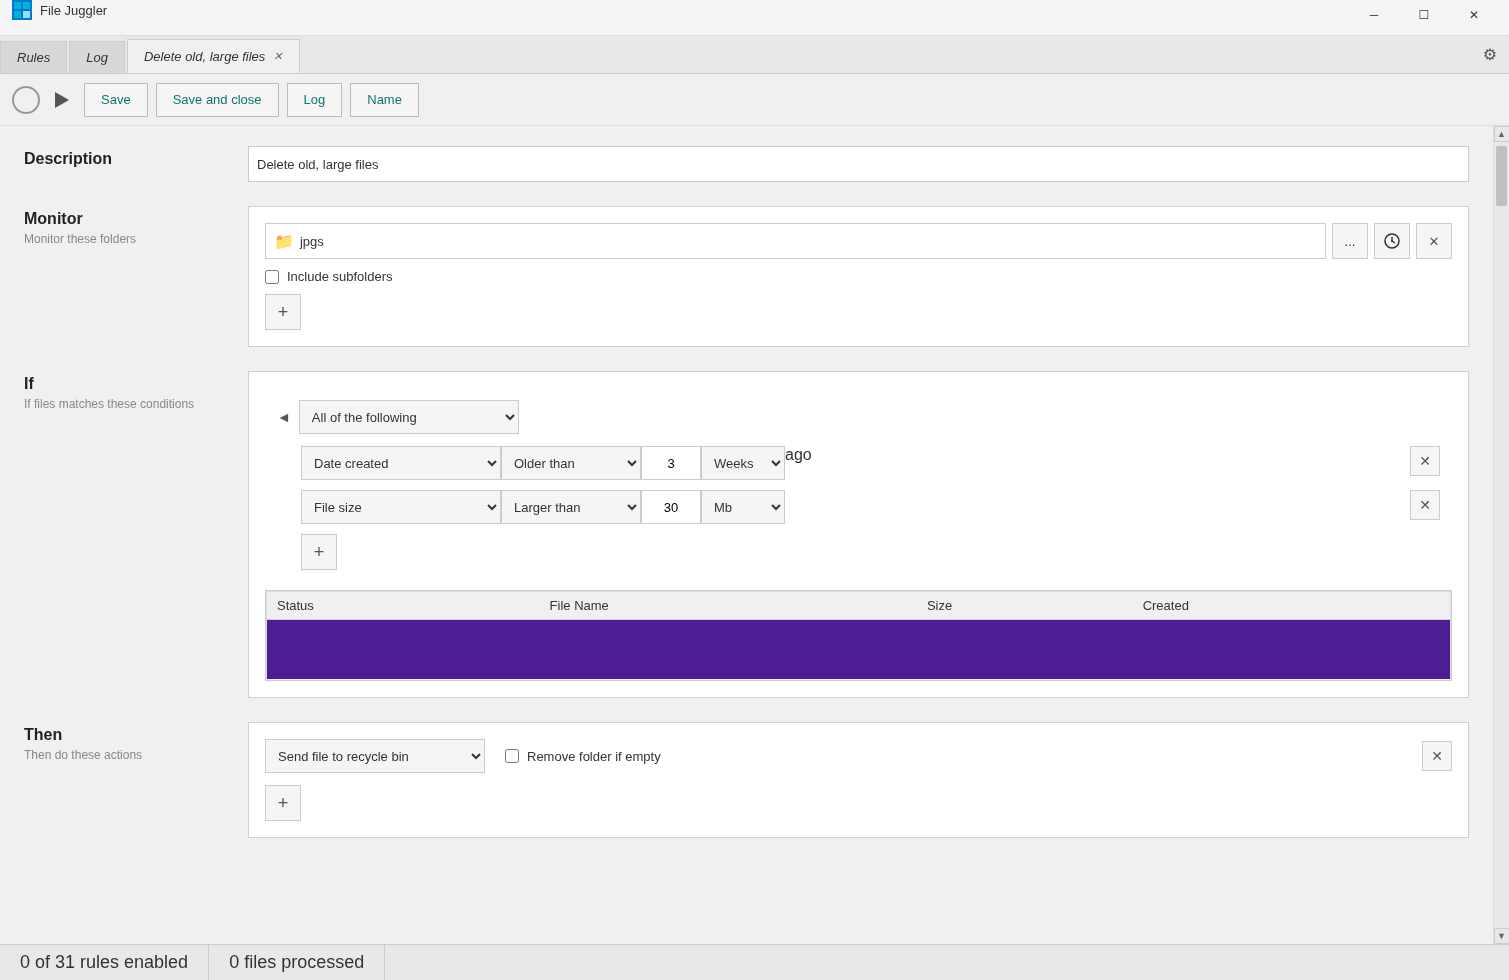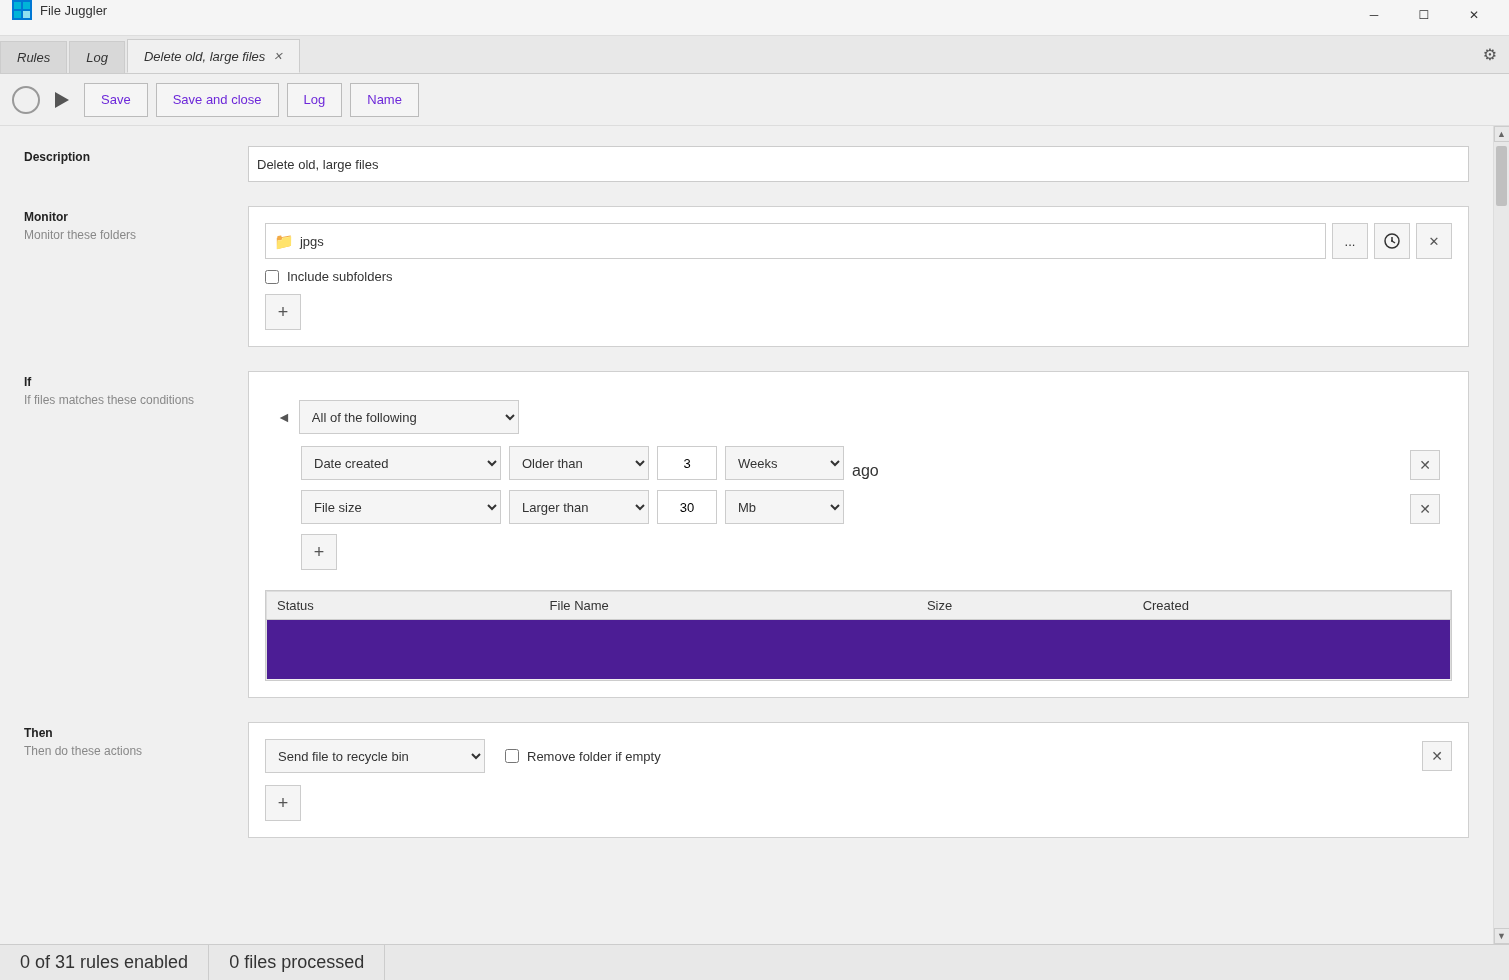--- a/index.html
+++ b/index.html
@@ -154,21 +154,21 @@
       border-bottom: 8px solid transparent;
       border-left: 14px solid #555;
     }
     .toolbar-btn {
       height: 34px;
       padding: 0 16px;
       border: 1px solid #bbb;
       background: #f5f5f5;
       cursor: pointer;
       font-size: 13px;
-      color: #6d28d9;
+      color: #0f766e;
       display: flex;
       align-items: center;
     }
 
     
     .main-content {
       flex: 1;
       display: flex;
       overflow: hidden;
     }
@@ -222,21 +222,21 @@
       display: flex;
       margin-bottom: 24px;
       gap: 24px;
     }
     .section-label {
       width: 200px;
       flex-shrink: 0;
       padding-top: 4px;
     }
     .section-title {
-      font-size: 12px;
+      font-size: 16px;
       font-weight: 600;
       color: #222;
       margin-bottom: 4px;
     }
     .section-subtitle {
       font-size: 12px;
       color: #888;
     }
     .section-content {
       flex: 1;
@@ -367,42 +367,41 @@
       font-size: 13px;
       color: #333;
       cursor: pointer;
       appearance: auto;
       outline: none;
     }
 
     
     .condition-row {
       display: flex;
-      align-items: flex-end;
-      gap: 8px;
+      align-items: flex-start;
       margin-bottom: 10px;
     }
     .cond-select-wide {
       width: 200px;
     }
     .cond-select-mid {
       width: 140px;
     }
     .cond-input-small {
       width: 60px;
       height: 34px;
       border: 1px solid #ccc;
       background: white;
       padding: 0 8px;
       font-size: 13px;
       text-align: center;
       outline: none;
     }
     .cond-select-unit {
-      width: 119px;
+      width: 84px;
     }
     .cond-text {
       font-size: 16px;
       color: #333;
     }
     .cond-spacer { flex: 1; }
     .cond-close {
       width: 30px;
       height: 30px;
       border: 1px solid #ccc;

